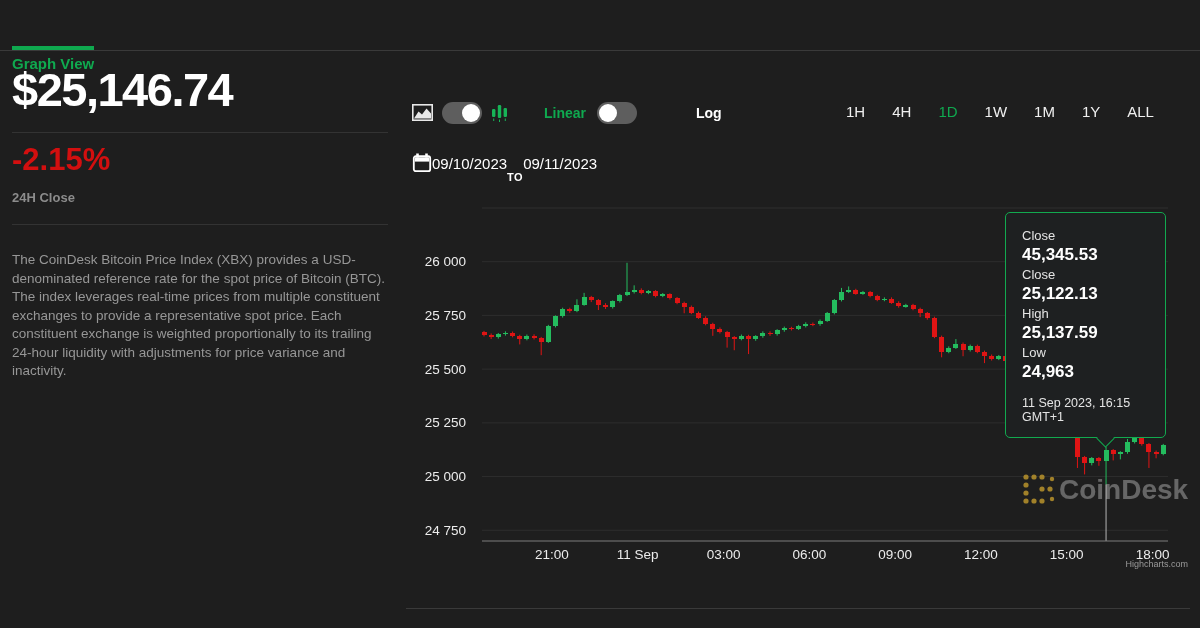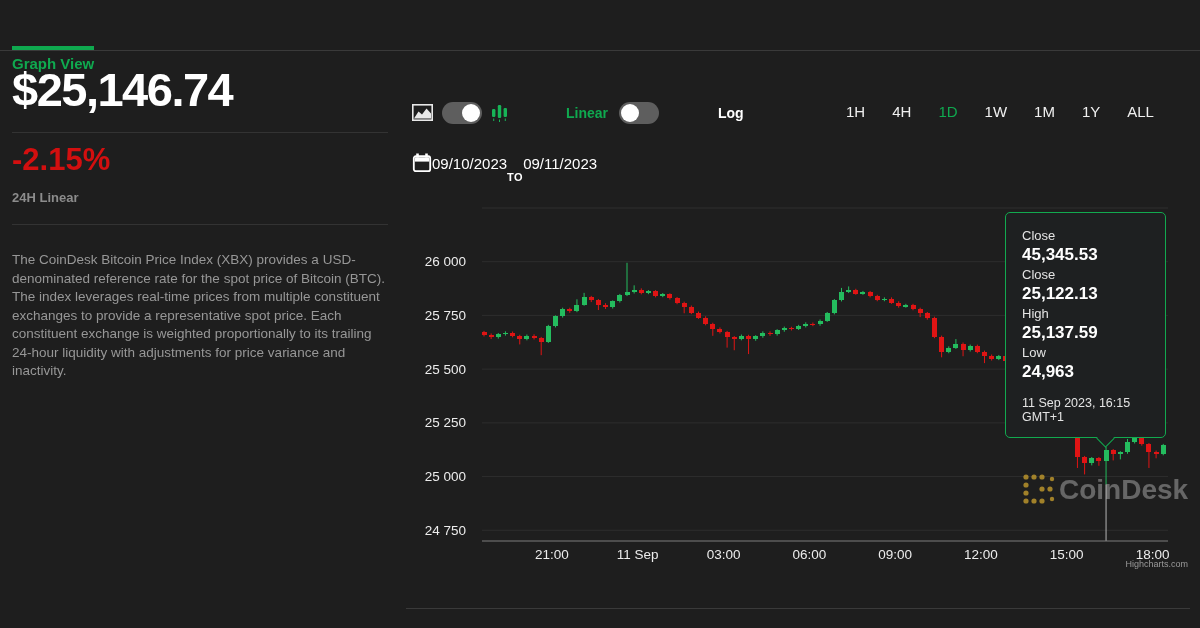--- a/index.html
+++ b/index.html
@@ -23,21 +23,21 @@
   .change-label{top:190px;left:12px;font-size:13px;font-weight:700;color:#8c8c8c;}
   .div2{top:224px;left:12px;width:376px;border-top:1px solid #333;}
   .description{top:251px;left:12px;width:380px;font-size:13.5px;line-height:18.5px;color:var(--muted);}
 
   
   .ctl-row{top:100px;left:412px;height:26px;display:flex;align-items:center;}
   .switch{width:40px;height:22px;border-radius:11px;background:#5e5e5e;position:relative;cursor:pointer;flex:0 0 auto;}
   .knob{width:18px;height:18px;border-radius:50%;background:#fff;position:absolute;top:2px;}
   .knob-right{right:2px;} .knob-left{left:2px;}
   .icon-gap{margin:0 9px;}
-  .scale-group{margin-left:58px;display:flex;align-items:center;gap:11px;}
+  .scale-group{margin-left:36px;display:flex;align-items:center;gap:11px;}
   .lbl-linear{font-size:14px;font-weight:700;color:var(--accent);cursor:pointer;}
   .lbl-log{font-size:14px;font-weight:700;color:#fff;cursor:pointer;padding-left:48px;}
 
   .ranges{top:103px;left:846px;width:296px;display:flex;justify-content:space-between;align-items:center;gap:27px;}
   .range{font-size:15px;font-weight:500;color:#f0f0f0;cursor:pointer;}
   .range.active{color:var(--accent);}
 
   .date-row{top:143px;left:412px;display:flex;align-items:center;gap:0;}
   .date-value{font-size:15px;font-weight:500;color:#fff;cursor:pointer;}
   .date-to{font-size:11px;font-weight:700;color:#fff;letter-spacing:.5px;margin-top:28px;}
@@ -58,21 +58,21 @@
 </head>
 <body>
 
 <div class="abs tab">Graph View</div>
 <div class="abs header-divider"></div>
 <div class="abs tab-underline"></div>
 
 <div class="abs price">$25,146.74</div>
 <div class="abs div1"></div>
 <div class="abs change">-2.15%</div>
-<div class="abs change-label">24H Linear</div>
+<div class="abs change-label">24H Close</div>
 <div class="abs div2"></div>
 <div class="abs description">The CoinDesk Bitcoin Price Index (XBX) provides a USD-denominated reference rate for the spot price of Bitcoin (BTC). The index leverages real-time prices from multiple constituent exchanges to provide a representative spot price. Each constituent exchange is weighted proportionally to its trailing 24-hour liquidity with adjustments for price variance and inactivity.</div>
 
 <div class="abs ctl-row">
   <span style="display:flex;">
     <svg width="21" height="18" viewBox="0 0 21 18">
       <rect x="0.8" y="0.8" width="19.4" height="15.4" fill="none" stroke="#e8e8e8" stroke-width="1.6"></rect>
       <polygon points="2,14.5 6.5,7.5 10,10.5 14.5,4.5 19,9.5 19,14.5" fill="#e8e8e8"></polygon>
     </svg>
   </span>

